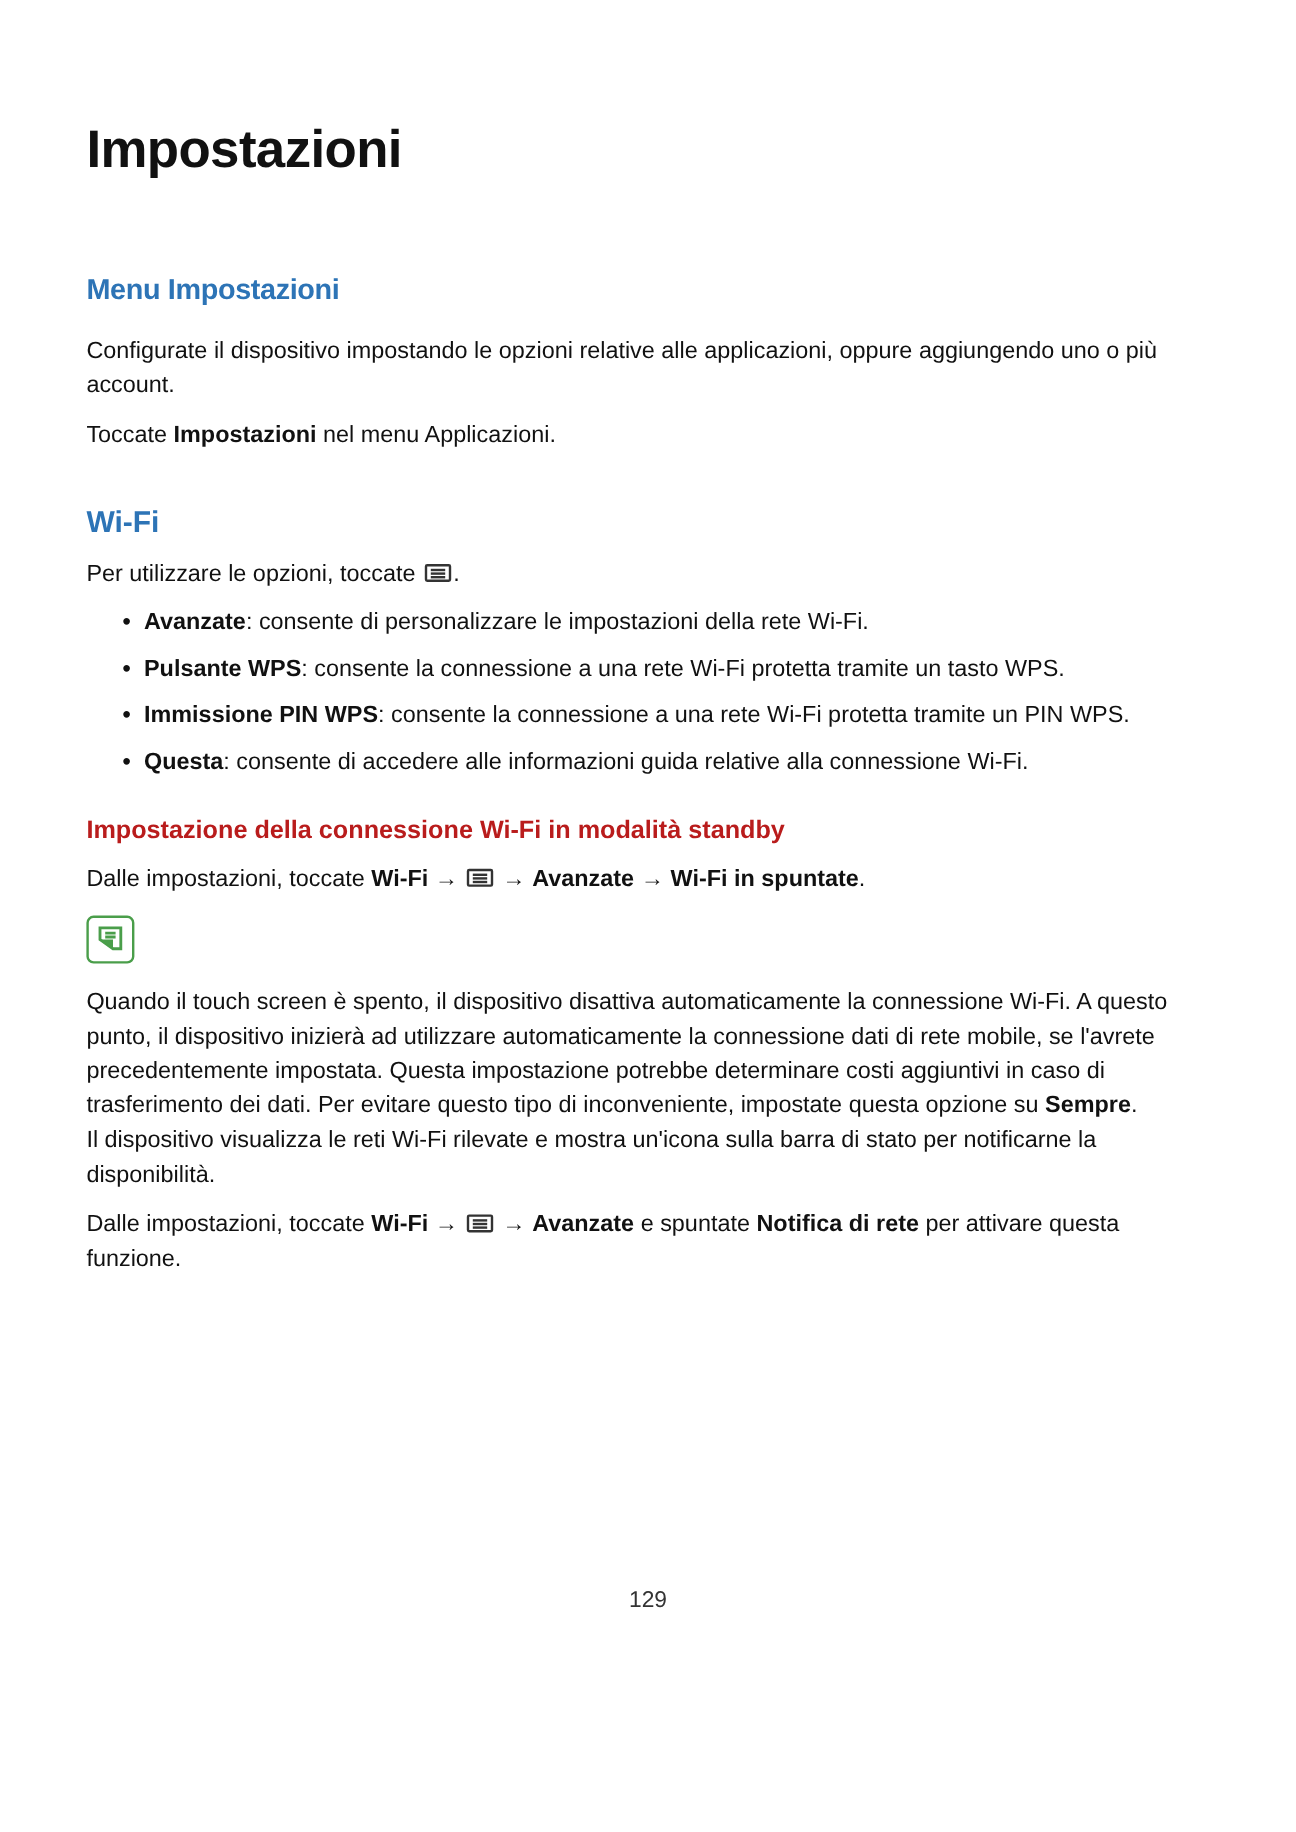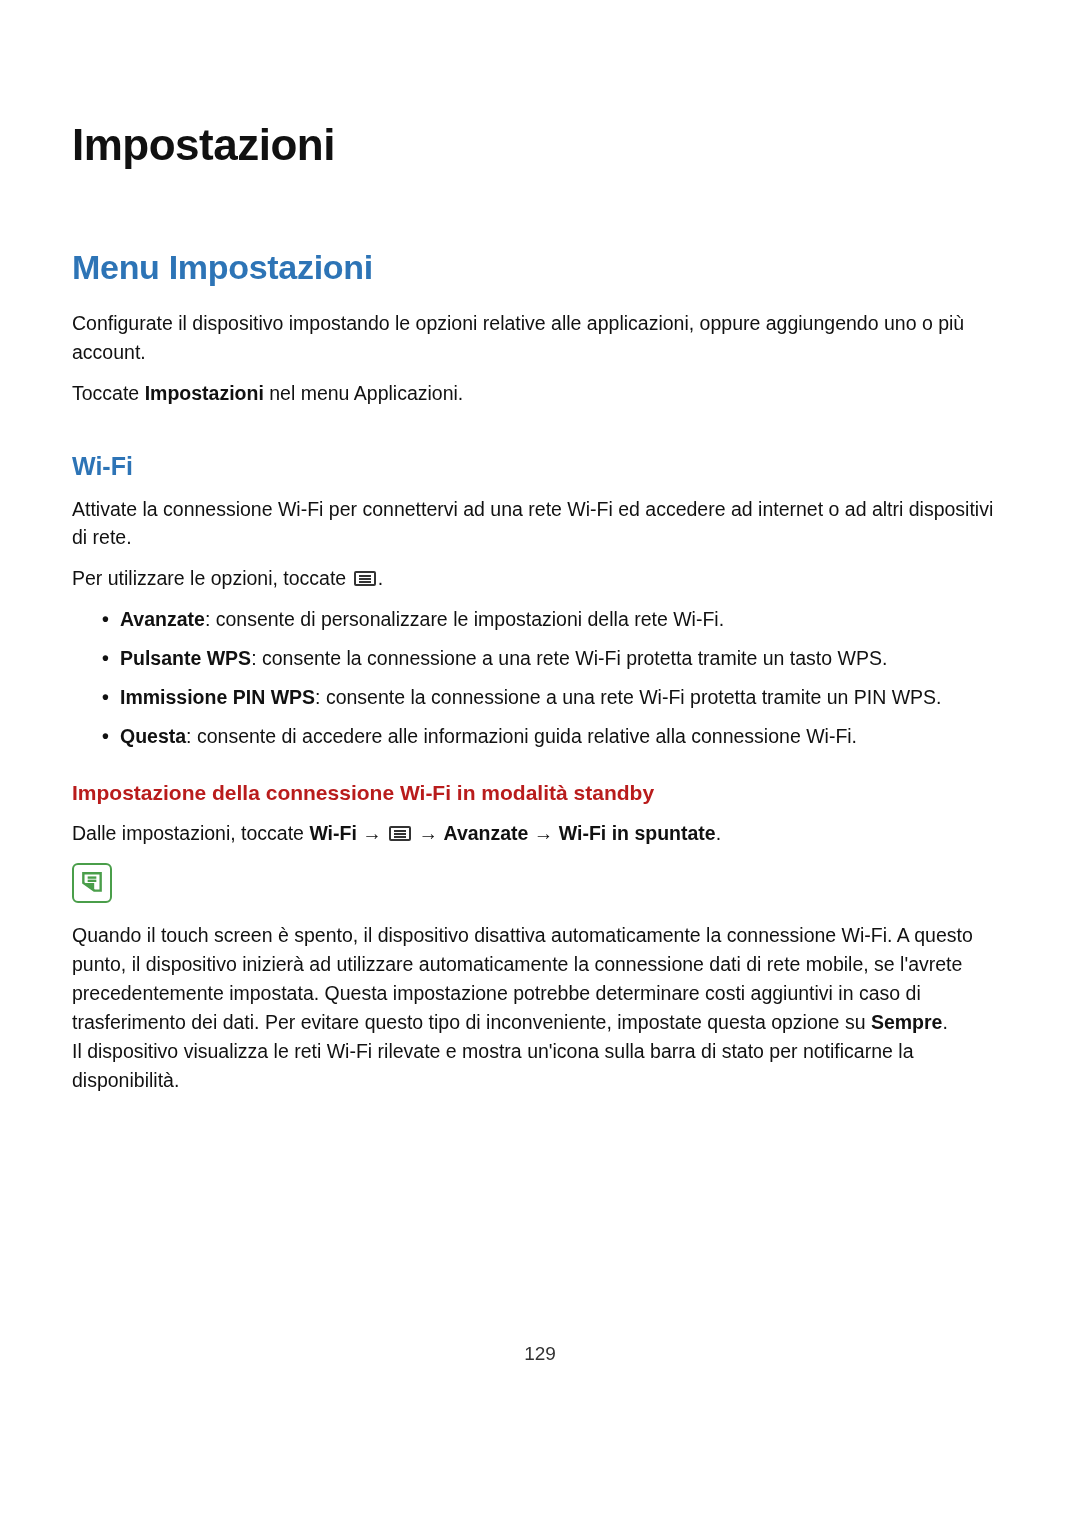--- a/index.html
+++ b/index.html
@@ -1,54 +1,53 @@
 <!DOCTYPE html>
 <html><head>
 <meta charset="utf-8">
 <style>
   * { box-sizing: border-box; margin: 0; padding: 0; }
   html, body { width: 1080px; height: 1527px; background: #fff; font-family: "Segoe UI", "Helvetica Neue", Arial, sans-serif; color: #111; }
   .page { padding: 100px 72px 40px 72px; }
   h1 { font-size: 44px; font-weight: 700; margin-bottom: 78px; letter-spacing: -0.5px; }
-  h2 { font-size: 34px; font-weight: 700; color: #2d74b6; margin-bottom: 22px; letter-spacing: -0.3px; }
+  h2 { font-size: 24px; font-weight: 700; color: #2d74b6; margin-bottom: 22px; letter-spacing: -0.3px; }
   h2.section2 { margin-top: 70px; }
   h3 { font-size: 25px; font-weight: 700; color: #2d74b6; margin-top: 44px; margin-bottom: 14px; }
   h4 { font-size: 21px; font-weight: 700; color: #b91c1c; margin-top: 30px; margin-bottom: 14px; }
   p { font-size: 19.5px; line-height: 1.48; margin-bottom: 12px; }
   .bold { font-weight: 700; }
   ul.bullets { list-style: none; margin: 4px 0 0 30px; }
   ul.bullets li { font-size: 19.5px; line-height: 1.48; margin-bottom: 10px; position: relative; padding-left: 18px; }
   ul.bullets li::before { content: "•"; position: absolute; left: 0; top: 0; font-weight: 700; }
   .menu-icon { display: inline-block; width: 22px; height: 15px; border: 2px solid #333; border-radius: 2px; vertical-align: -1px; margin: 0 2px; position: relative; }
   .menu-icon::before { content: ""; position: absolute; left: 3px; right: 3px; top: 2px; height: 2px; background: #333; box-shadow: 0 3px 0 #333, 0 6px 0 #333; }
   .note-block { display: flex; align-items: flex-start; gap: 18px; margin-top: 8px; flex-direction: column; }
   .note-icon { flex: 0 0 40px; width: 40px; height: 40px; border: 2.5px solid #4a9e4a; border-radius: 6px; display: flex; align-items: center; justify-content: center; margin-top: 4px; }
   .note-icon svg { width: 26px; height: 26px; }
   .note-text { flex: 1; }
   .note-text p { margin-bottom: 0; }
   .page-num { position: absolute; bottom: 42px; left: 0; right: 0; text-align: center; font-size: 19px; color: #333; }
-  .page-wrap { position: relative; width: 1080px; height: 1387px; margin-top: 20px; }
+  .page-wrap { position: relative; width: 1080px; height: 1387px; }
 </style>
 </head>
 <body>
 
 <div class="page-wrap">
 <div class="page">
 
   <h1>Impostazioni</h1>
 
   <h2>Menu Impostazioni</h2>
   <p>Configurate il dispositivo impostando le opzioni relative alle applicazioni, oppure aggiungendo uno o più account.</p>
   <p>
     <span>Toccate </span><span class="bold">Impostazioni</span><span> nel menu Applicazioni.</span>
   </p>
 
 
   <h3>Wi-Fi</h3>
-  <p>Attivate la connessione Wi-Fi per connettervi ad una rete Wi-Fi ed accedere ad internet o ad altri dispositivi di rete.</p>
   <p>
     <span>Per utilizzare le opzioni, toccate </span><span class="menu-icon"></span><span>.</span>
   </p>
 
   <ul class="bullets">
     <li><span class="bold">Avanzate</span><span>: consente di personalizzare le impostazioni della rete Wi-Fi.</span></li>
     <li><span class="bold">Pulsante WPS</span><span>: consente la connessione a una rete Wi-Fi protetta tramite un tasto WPS.</span></li>
     <li><span class="bold">Immissione PIN WPS</span><span>: consente la connessione a una rete Wi-Fi protetta tramite un PIN WPS.</span></li>
     <li><span class="bold">Questa</span><span>: consente di accedere alle informazioni guida relative alla connessione Wi-Fi.</span></li>
   </ul>
@@ -68,16 +67,19 @@
       </svg>
     </div>
     <div class="note-text">
       <p>
         <span>Quando il touch screen è spento, il dispositivo disattiva automaticamente la connessione Wi-Fi. A questo punto, il dispositivo inizierà ad utilizzare automaticamente la connessione dati di rete mobile, se l'avrete precedentemente impostata. Questa impostazione potrebbe determinare costi aggiuntivi in caso di trasferimento dei dati. Per evitare questo tipo di inconveniente, impostate questa opzione su </span><span class="bold">Sempre</span><span>.</span>
       </p>
     </div>
   </div>
 
   <p>Il dispositivo visualizza le reti Wi-Fi rilevate e mostra un'icona sulla barra di stato per notificarne la disponibilità.</p>
+  <p>
+    <span>Dalle impostazioni, toccate </span><span class="bold">Wi-Fi</span><span> → </span><span class="menu-icon"></span><span> → </span><span class="bold">Avanzate</span><span> e spuntate </span><span class="bold">Notifica di rete</span><span> per attivare questa funzione.</span>
+  </p>
 
 </div>
 <div class="page-num">129</div>
 </div>
 
 </body></html>

